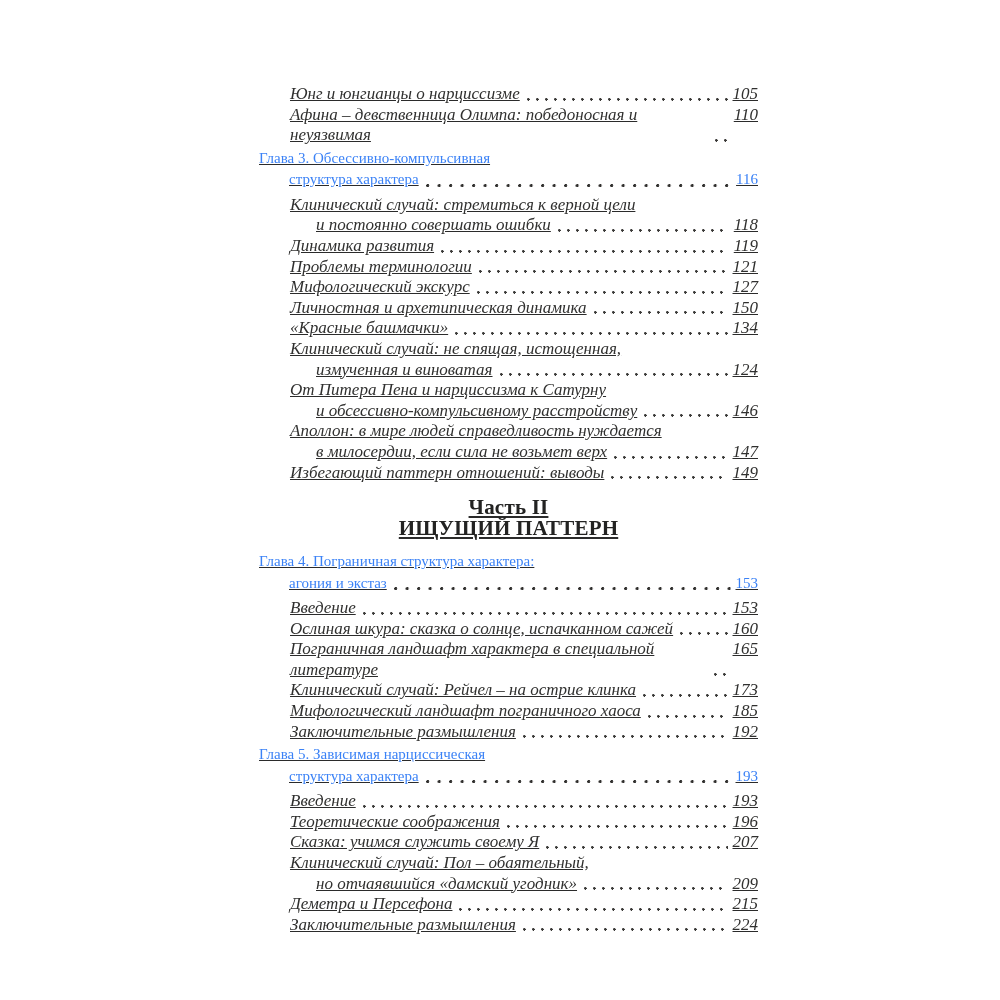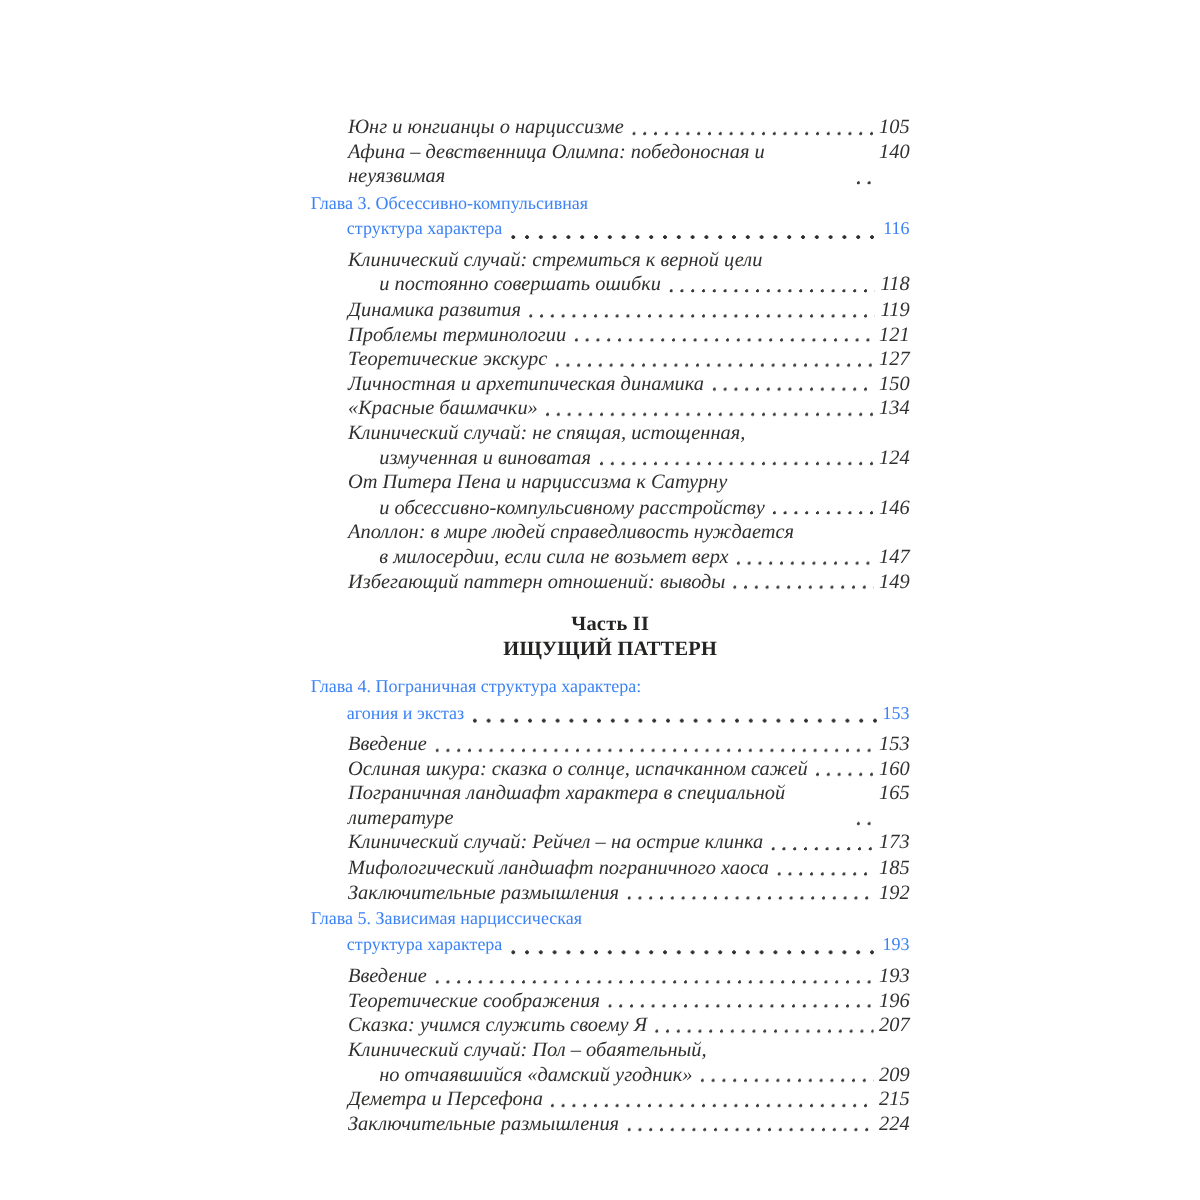--- a/index.html
+++ b/index.html
@@ -13,23 +13,24 @@
   .page {
     position: relative;
     width: 1000px;
     height: 1000px;
     background: #ffffff;
     overflow: hidden;
   }
   .toc {
     position: absolute;
     left: 259px;
-    top: 96px;
+    top: 84px;
     width: 499px;
     color: #2b2b2b;
+    text-decoration: underline;
   }
   .entry { display: block; }
   .entry .line {
     display: flex;
     align-items: baseline;
   }
   
   .entry.lvl-sub {
     font-style: italic;
     font-size: 17px;
@@ -66,21 +67,21 @@
     background-size: 11.5px 5px;
     margin-bottom: 3px;
   }
   .pg { flex: 0 0 auto; white-space: nowrap; }
   
   .part-heading {
     text-align: center;
     font-weight: bold;
     font-style: normal;
     color: #232322;
-    font-size: 17px;
+    font-size: 21px;
     line-height: 21px;
     margin-top: 14px;
     margin-bottom: 12px;
     letter-spacing: 0.2px;
   }
 </style>
 </head>
 <body>
 
 <div class="page">
@@ -89,21 +90,21 @@
         <div class="line">
           <span>Юнг и юнгианцы о нарциссизме</span>
           <span class="leader"></span>
           <span class="pg">105</span>
         </div>
       </div>
       <div class="entry lvl-sub">
         <div class="line">
           <span>Афина – девственница Олимпа: победоносная и неуязвимая</span>
           <span class="leader"></span>
-          <span class="pg">140</span>
+          <span class="pg">110</span>
         </div>
       </div>
       <div class="entry lvl-chapter">
         <div class="line">
           <span>Глава 3. Обсессивно-компульсивная</span>
         </div>
         <div class="line cont">
           <span>структура характера</span>
           <span class="leader"></span>
           <span class="pg">116</span>
@@ -128,21 +129,21 @@
       </div>
       <div class="entry lvl-sub">
         <div class="line">
           <span>Проблемы терминологии</span>
           <span class="leader"></span>
           <span class="pg">121</span>
         </div>
       </div>
       <div class="entry lvl-sub">
         <div class="line">
-          <span>Теоретические экскурс</span>
+          <span>Мифологический экскурс</span>
           <span class="leader"></span>
           <span class="pg">127</span>
         </div>
       </div>
       <div class="entry lvl-sub">
         <div class="line">
           <span>Личностная и архетипическая динамика</span>
           <span class="leader"></span>
           <span class="pg">150</span>
         </div>

